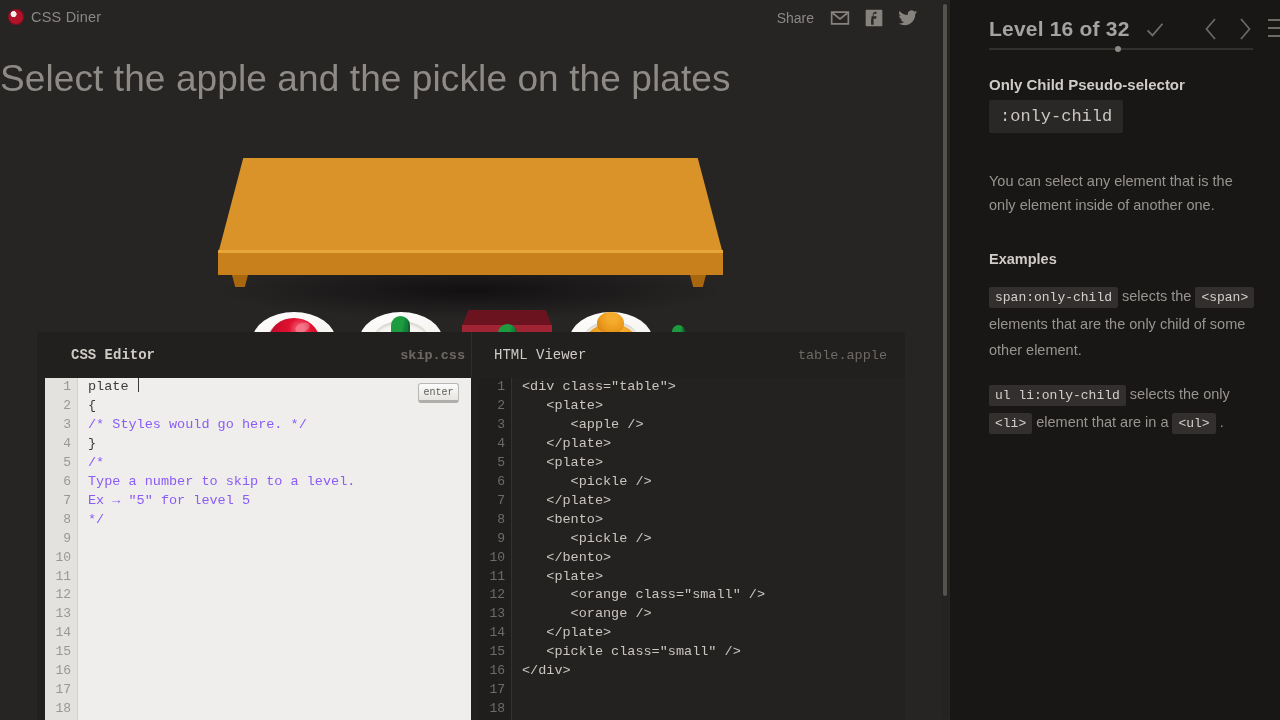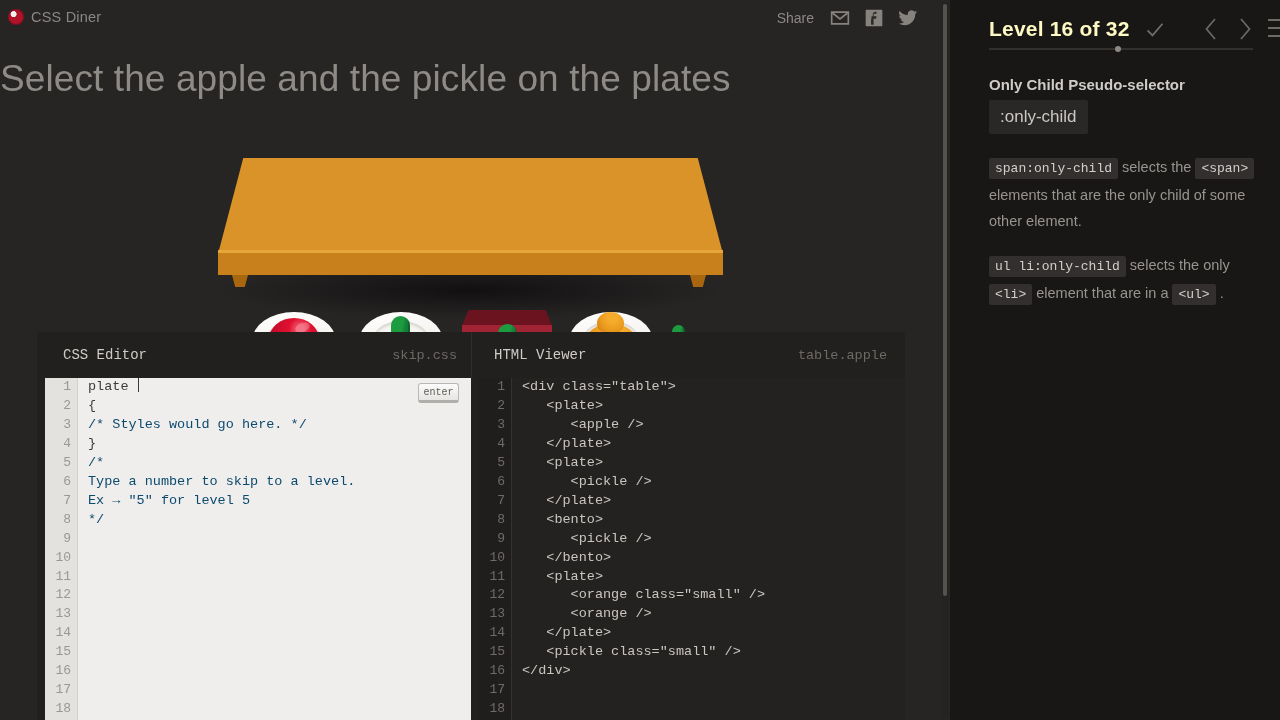--- a/index.html
+++ b/index.html
@@ -115,21 +115,21 @@
 
   
   #panels {
     position: absolute; left: 37px; top: 332px; width: 868px; height: 400px;
     background: #22201f; border-radius: 3px 3px 0 0;
   }
   .pane-head {
     position: absolute; top: 0; height: 46px; display: flex; align-items: center;
     justify-content: space-between; padding: 0 18px 0 22px;
   }
-  #css-head  { left: 4px;     width: 434px; }
+  #css-head  { left: 12px;     width: 434px; font-weight: bold; }
   #html-head { left: 434px; width: 434px; border-left: 1px solid #302d2c; }
   .pane-title { font-family: "Liberation Mono", monospace; font-size: 14px; color: #cfccc7; }
   .pane-file  { font-family: "Liberation Mono", monospace; font-size: 13.5px; color: #6d6a66; }
 
   #css-editor {
     position: absolute; left: 8px; top: 46px; width: 426px; height: 354px;
     background: #efeeec; overflow: hidden;
   }
   #css-gutter {
     position: absolute; left: 0; top: 0; width: 33px; height: 354px;
@@ -138,21 +138,21 @@
   #css-gutter div, #html-gutter div {
     font-family: "Liberation Mono", monospace; font-size: 13px;
     line-height: 18.95px; text-align: right; padding-right: 6px;
   }
   #css-gutter div { color: #9a9896; }
   #css-code {
     position: absolute; left: 33px; top: 0; width: 393px; height: 354px;
     padding-left: 10px; font-family: "Liberation Mono", monospace; font-size: 13.5px;
     line-height: 18.95px; color: #3b3a38; white-space: pre;
   }
-  #css-code .comment { color: #0c4a6e; }
+  #css-code .comment { color: #8b5cf6; }
   #caret {
     display: inline-block; width: 1px; height: 14px; background: #3b3a38;
     vertical-align: -2px; margin-left: 1px;
   }
   #enter-btn {
     position: absolute; right: 12px; top: 5px; width: 41px; height: 20px;
     background: linear-gradient(#fbfbfb, #e6e5e2); border: 1px solid #b9b7b3;
     border-bottom: 3px solid #b0aeaa; border-radius: 3px;
     font-family: "Liberation Mono", monospace; font-size: 10px; color: #5d5b58;
     display: flex; align-items: center; justify-content: center; cursor: pointer;
@@ -183,21 +183,21 @@
   }
 
   
   #side {
     position: absolute; left: 950px; top: 0; width: 330px; height: 720px;
     background: #181716; padding: 0 20px;
   }
   #side-top { position: relative; height: 62px; }
   #level-title {
     position: absolute; left: 19px; top: 17px;
-    font-size: 21px; font-weight: 700; color: #fef9c3; letter-spacing: .2px;
+    font-size: 21px; font-weight: 700; color: #a3a3a3; letter-spacing: .2px;
   }
   #level-check {
     position: absolute; left: 175px; top: 20px; width: 20px; height: 20px;
     stroke: #6f6c67; fill: none; stroke-width: 2.2;
   }
   .nav-arrow {
     position: absolute; top: 18px; width: 18px; height: 22px;
     stroke: #6a6762; fill: none; stroke-width: 1.8; cursor: pointer;
   }
   #nav-prev { left: 232px; }
@@ -212,22 +212,22 @@
   #progress-dot {
     position: absolute; left: 129px; top: -2px; width: 6px; height: 6px;
     border-radius: 50%; background: #8d8a85;
   }
 
   #side-body { position: relative; padding: 14px 0 0 19px; width: 292px; }
   #lesson-title { font-size: 15px; font-weight: 700; color: #cfccc7; margin-bottom: 7px; }
   #lesson-sub { font-size: 14.5px; color: #908d88; line-height: 21px; margin-bottom: 18px; }
   #selector-chip {
     display: inline-block; background: #2a2827; color: #cbc8c3;
-    font-family: Liberation Sans, sans-serif; font-size: 17px;
-    padding: 7px 11px; border-radius: 2px; margin-bottom: 20px;
+    font-family: Liberation Mono, monospace; font-size: 17px;
+    padding: 7px 11px; border-radius: 2px; margin-bottom: 36px;
   }
   #lesson-desc { font-size: 14.5px; color: #989590; line-height: 24px; margin-bottom: 34px; }
   #examples-title { font-size: 14.5px; font-weight: 700; color: #cfccc7; margin-bottom: 16px; }
   .example { font-size: 14.5px; color: #989590; line-height: 26px; margin-bottom: 18px; }
   .code-chip {
     background: #332f2e; color: #d3d0cb;
     font-family: "Liberation Mono", monospace; font-size: 13px;
     padding: 3px 6px; border-radius: 2px; white-space: nowrap;
   }
 </style>
@@ -384,20 +384,22 @@
         <span></span>
       </div>
       <div id="progress">
         <div id="progress-dot" style="left: 126.36px;"></div>
       </div>
     </div>
 
     <div id="side-body">
       <div id="lesson-title">Only Child Pseudo-selector</div>
       <div id="selector-chip">:only-child</div>
+      <div id="lesson-desc">You can select any element that is the only element inside of another one.</div>
+      <div id="examples-title">Examples</div>
 
       <div class="example">
         <span class="code-chip">span:only-child</span><span> selects the </span><span class="code-chip">&lt;span&gt;</span><span> elements that are the only child of some other element.</span>
       </div>
 
       <div class="example">
         <span class="code-chip">ul li:only-child</span><span> selects the only </span><span class="code-chip">&lt;li&gt;</span><span> element that are in a </span><span class="code-chip">&lt;ul&gt;</span><span> .</span>
       </div>
     </div>
   </div>

